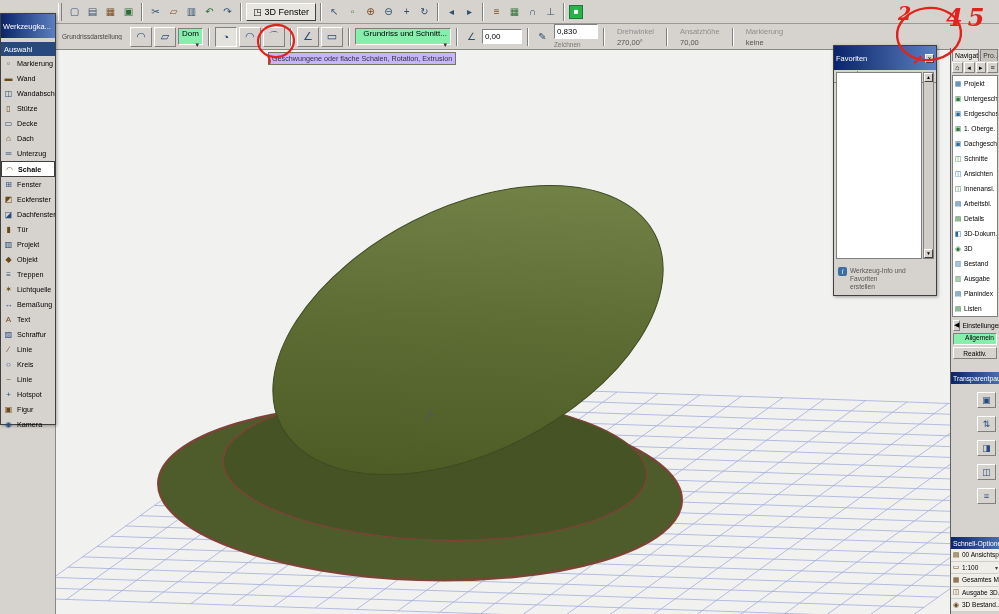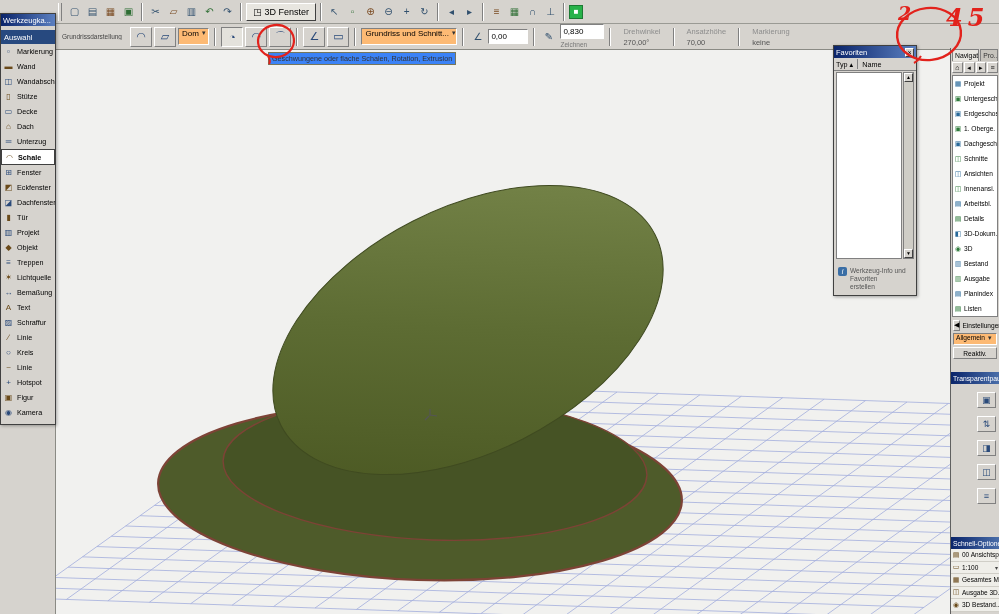--- a/index.html
+++ b/index.html
@@ -13,49 +13,49 @@
   .grip{width:4px;height:18px;border-left:1px solid #fff;border-right:1px solid #808080;margin-right:3px;}
   .ic{display:inline-flex;width:17px;height:17px;align-items:center;justify-content:center;font-size:10px;color:#31506e;cursor:default;}
   .tb1 .ic:nth-of-type(4n){color:#7a4a21;}
   .tb1 .ic:nth-of-type(5n){color:#2e6e34;}
   .green-ic{background:#28b24a;color:#fff !important;width:14px;height:14px;font-size:8px;border:1px solid #1d7a34;}
   .sep{width:2px;height:18px;border-left:1px solid #808080;border-right:1px solid #fff;margin:0 3px;}
   .winsel{display:inline-flex;align-items:center;gap:3px;height:18px;padding:0 6px;background:#e8e6e0;border:1px solid;border-color:#fff #404040 #404040 #fff;font-size:9px;font-family:inherit;}
   .tbtn{display:inline-flex;width:22px;height:20px;align-items:center;justify-content:center;background:#d6d3ce;border:1px solid;border-color:#fff #808080 #808080 #fff;font-size:11px;color:#2a4a7a;}
   .tbtn.pressed{border-color:#808080 #fff #fff #808080;background:#e4e2dc;}
   .ctx{width:66px;font-size:6.5px;color:#444;line-height:7px;overflow:hidden;white-space:nowrap;}
-  .dd{height:17px;background:#fdba74;border:1px solid;border-color:#808080 #fff #fff #808080;display:inline-flex;align-items:flex-start;padding:0 3px;font-size:8px;gap:3px;white-space:nowrap;}
+  .dd{height:17px;background:#86efac;border:1px solid;border-color:#808080 #fff #fff #808080;display:inline-flex;align-items:flex-end;padding:0 3px;font-size:8px;gap:3px;white-space:nowrap;flex-direction:column;}
   .dd .arr{font-size:7px;color:#333;}
   .field{height:15px;border:1px solid;border-color:#808080 #fff #fff #808080;background:#fff;font-size:8px;padding:0 2px;width:40px;font-family:inherit;}
   .field.small{width:44px;}
   .stack{display:inline-flex;align-items:center;gap:3px;}
   .stackcol{display:inline-flex;flex-direction:column;line-height:11px;}
   .sub{font-size:6.5px;color:#777;}
   .stack2{display:inline-flex;flex-direction:column;line-height:11px;padding:0 7px;font-size:7.5px;}
   .dis{color:#8d8d8d;white-space:nowrap;}
   .val{color:#555;white-space:nowrap;}
 
   
   .leftdock{position:absolute;left:0;top:24px;width:56px;bottom:0;background:#d6d3ce;border-right:1px solid #8a8a84;z-index:4;}
   .toolbox{position:absolute;left:0;top:13px;width:56px;height:412px;background:#d6d3ce;border:1px solid #404040;box-shadow:1px 1px 3px rgba(0,0,0,.3);z-index:30;}
-  .pal-title{height:12px;background:linear-gradient(90deg,#0a246a,#5b7fc0);color:#fff;font-size:7.5px;display:flex;align-items:center;padding:0 2px;gap:2px;white-space:nowrap;overflow:hidden;}
+  .pal-title{height:12px;background:linear-gradient(90deg,#0a246a,#5b7fc0);color:#fff;font-size:7.5px;display:flex;align-items:center;padding:12px 2px;gap:2px;white-space:nowrap;overflow:hidden;}
   .pal-title .sp{flex:1;}
   .xbtn{width:9px;height:9px;background:#d6d3ce;color:#000;font-size:7px;line-height:8px;text-align:center;border:1px solid;border-color:#fff #404040 #404040 #fff;}
   .tgap{height:4px;}
   .theader{height:14px;background:#27497f;color:#fff;display:flex;align-items:center;padding:0 3px;font-size:7.5px;gap:3px;}
   .titem{height:15px;display:flex;align-items:center;gap:3px;padding:0 2px;font-size:7.2px;white-space:nowrap;overflow:hidden;}
   .titem .tico{width:11px;text-align:center;font-size:8px;color:#2a4a7a;flex:none;}
   .titem:nth-child(odd) .tico{color:#6a4a1a;}
   .titem.sel{background:#fff;border:1px solid #404040;font-weight:bold;height:16px;}
 
   
   .vp{position:absolute;left:56px;top:50px;width:894px;height:564px;background:#f1f1ef;z-index:1;}
 
   
-  .fav{position:absolute;left:833px;top:45px;width:84px;height:251px;background:#d6d3ce;border:1px solid #404040;box-shadow:1px 1px 3px rgba(0,0,0,.35);z-index:25;}
+  .fav{position:absolute;left:833px;top:45px;width:104px;height:251px;background:#d6d3ce;border:1px solid #404040;box-shadow:1px 1px 3px rgba(0,0,0,.35);z-index:25;}
   .fav-cols{height:13px;display:flex;align-items:center;font-size:7.2px;border-bottom:1px solid #808080;padding:0 2px;gap:2px;}
   .fav-cols .cdiv{width:1px;height:10px;background:#808080;margin:0 2px;}
   .fav-body{position:absolute;top:26px;left:2px;right:14px;bottom:36px;background:#fff;border:1px solid #808080;}
   .fav-scroll{position:absolute;top:26px;right:2px;width:11px;bottom:36px;background:#cfcdc6;border:1px solid #808080;display:flex;flex-direction:column;justify-content:space-between;align-items:center;}
   .sbtn{width:9px;height:9px;background:#d6d3ce;border:1px solid;border-color:#fff #404040 #404040 #fff;font-size:5px;line-height:7px;text-align:center;}
   .fav-hint{position:absolute;left:4px;bottom:4px;right:3px;display:flex;gap:3px;align-items:flex-start;}
   .info-ic{width:9px;height:9px;background:#3a6ea5;color:#fff;font-size:7px;line-height:9px;text-align:center;border-radius:2px;flex:none;font-style:italic;}
   .hinttxt{font-size:6.6px;color:#555;line-height:8px;}
 
   
@@ -76,21 +76,21 @@
   .trace-btns{display:flex;flex-direction:column;align-items:flex-end;gap:8px;padding:8px 3px;}
   .tracebtn{width:19px;height:16px;display:flex;align-items:center;justify-content:center;font-size:9px;color:#2a4a7a;background:#d6d3ce;border:1px solid;border-color:#fff #808080 #808080 #fff;}
 
   
   .qo{position:absolute;left:950px;top:537px;width:49px;bottom:0;background:#d6d3ce;border-left:1px solid #606060;z-index:12;}
   .qrow{height:12.5px;display:flex;align-items:center;gap:2px;padding:0 1px;font-size:6.5px;background:#efeee9;border-bottom:1px solid #d0cec7;white-space:nowrap;overflow:hidden;}
   .qrow .nico{width:8px;font-size:7px;color:#6a4a1a;flex:none;text-align:center;}
   .qrow .arr{margin-left:auto;font-size:6px;color:#444;flex:none;}
 
   
-  .tip{position:absolute;left:268px;top:52px;z-index:40;background:#3b82f6;border:1px solid #76765a;font-size:7.2px;padding:1px 3px;color:#333;white-space:nowrap;}
+  .tip{position:absolute;left:268px;top:52px;z-index:40;background:#c4b5fd;border:1px solid #76765a;font-size:7.2px;padding:1px 3px;color:#333;white-space:nowrap;}
 
   
   .anno{position:absolute;left:0;top:0;z-index:50;pointer-events:none;}
   .redtext{font-family:"DejaVu Serif",serif;font-style:italic;font-weight:bold;}
 </style>
 </head>
 <body>
 
 <div id="app">
 

